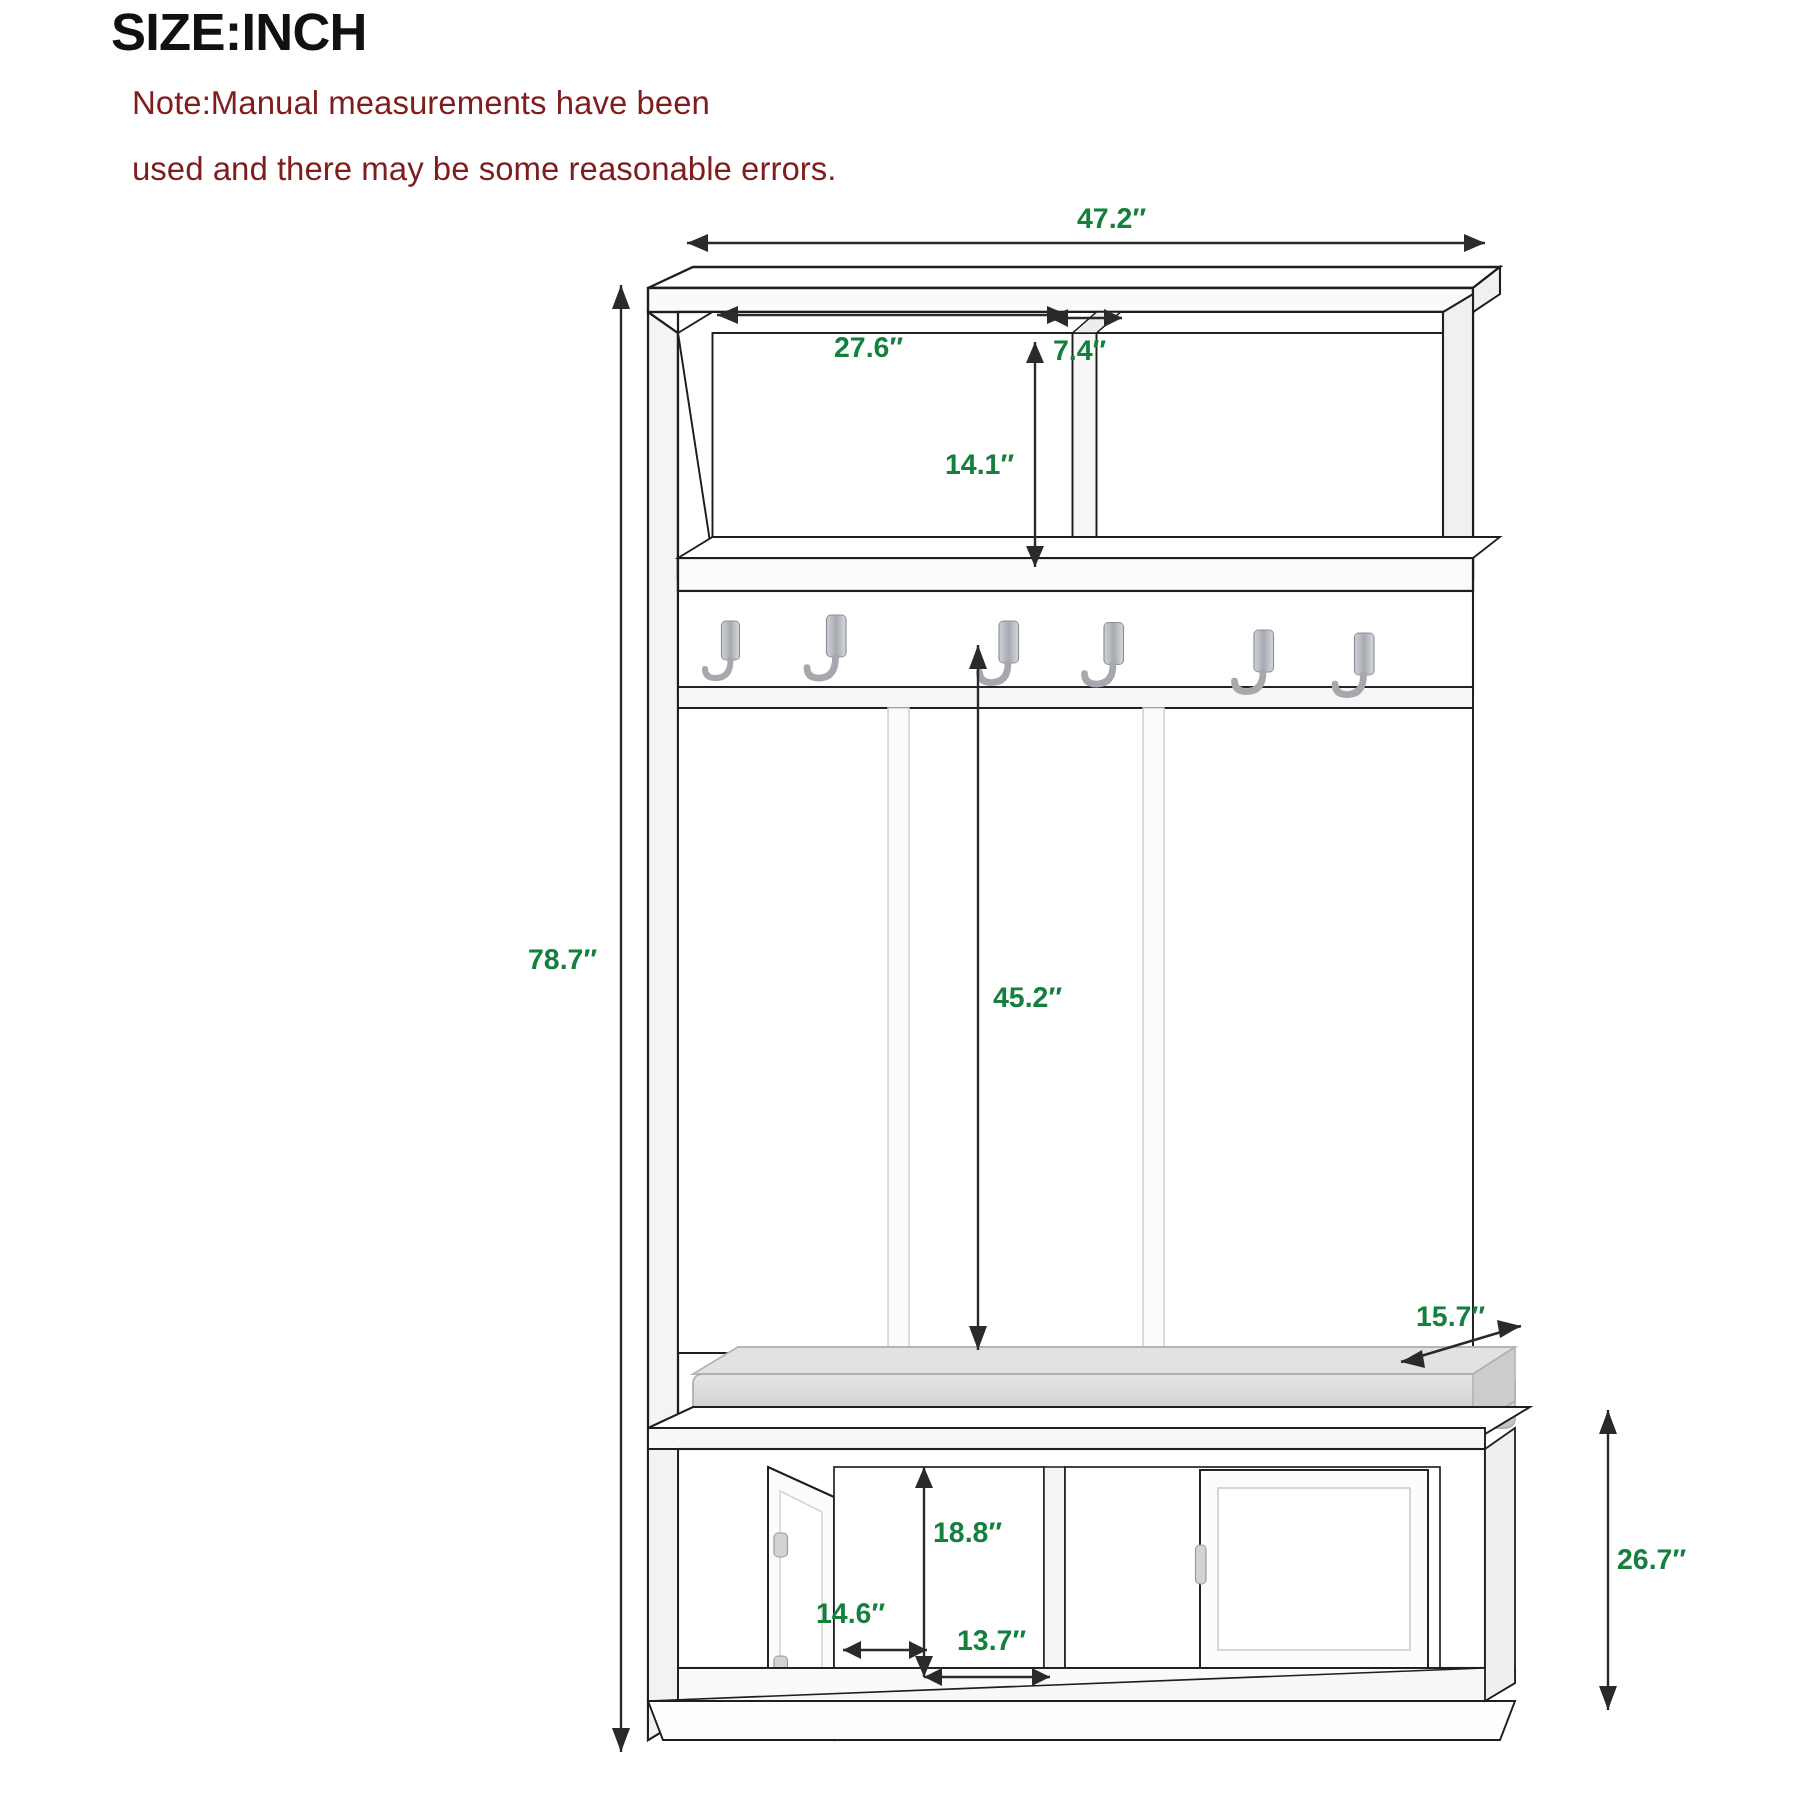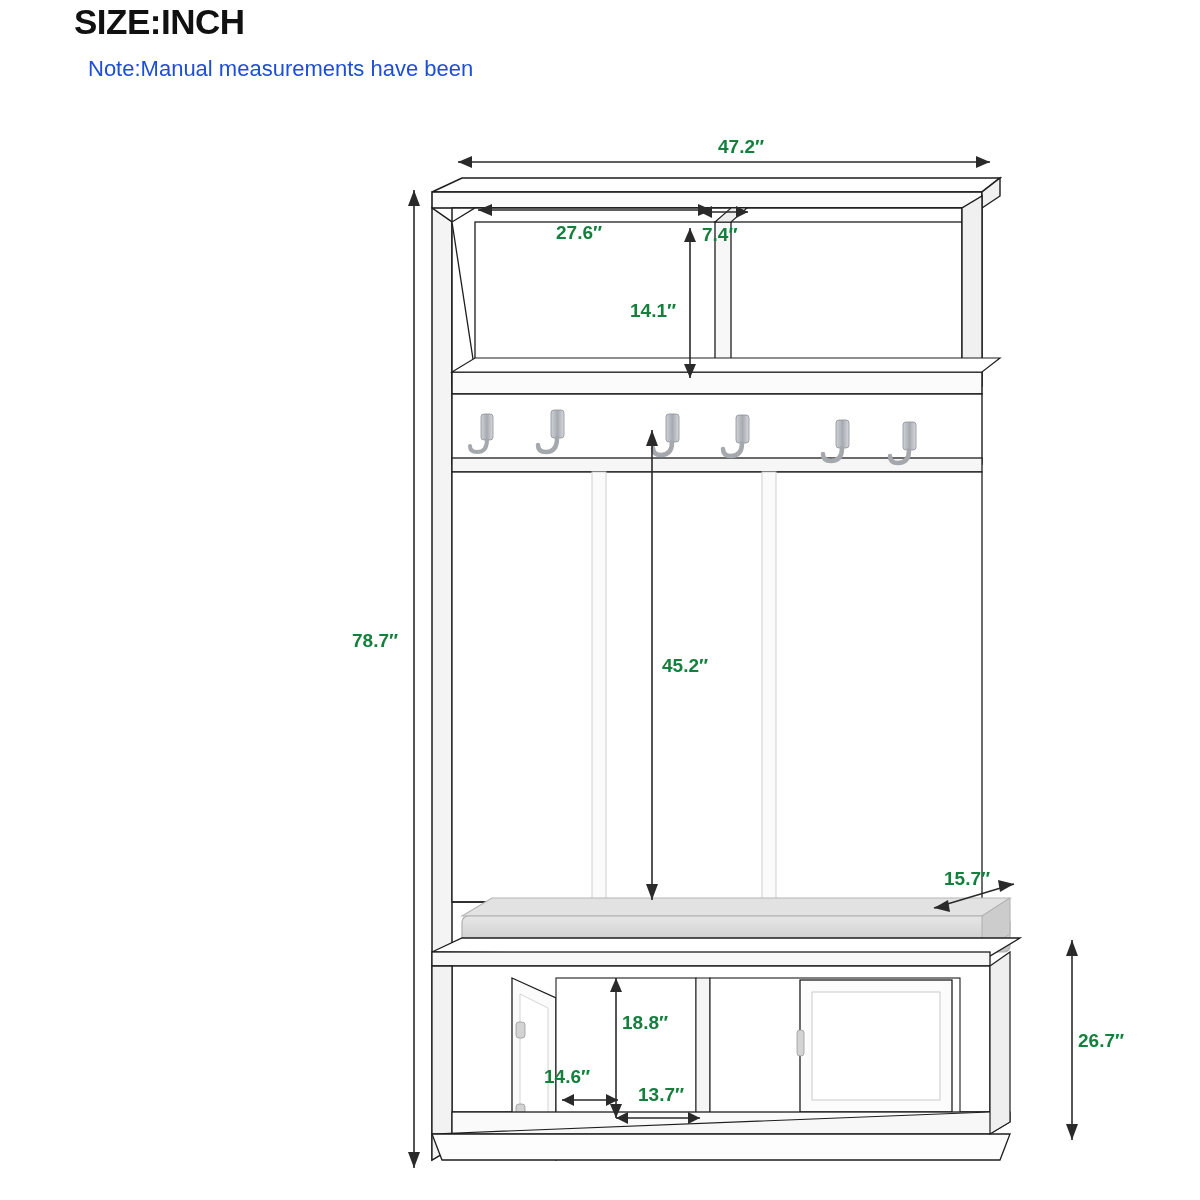--- a/index.html
+++ b/index.html
@@ -27,21 +27,21 @@
     top: 2px;
     font-size: 35px;
     font-weight: bold;
     letter-spacing: -0.5px;
     color: #111111;
   }
   .note-line {
     position: absolute;
     left: 88px;
     font-size: 22px;
-    color: #1d4ed8;
+    color: #7f1d1d;
     white-space: nowrap;
   }
   .note1 { top: 56px; }
   .note2 { top: 100px; }
 
   
   .dim {
     position: absolute;
     font-size: 19px;
     font-weight: bold;
@@ -51,20 +51,21 @@
 
   svg { position: absolute; left: 0; top: 0; overflow: visible; }
 </style>
 </head>
 <body>
 
 <div id="stage">
 
   <div class="title">SIZE:INCH</div>
   <div class="note-line note1">Note:Manual measurements have been</div>
+  <div class="note-line note2">used and there may be some reasonable errors.</div>
 
   <svg width="1200" height="1200">
     <defs>
       <linearGradient id="cushionGrad" x1="0" y1="0" x2="0" y2="1">
         <stop offset="0%" stop-color="#e6e6e6"></stop>
         <stop offset="55%" stop-color="#d4d4d4"></stop>
         <stop offset="100%" stop-color="#c2c2c2"></stop>
       </linearGradient>
       <linearGradient id="hookGrad" x1="0" y1="0" x2="1" y2="0">
         <stop offset="0%" stop-color="#cfd2d6"></stop>

